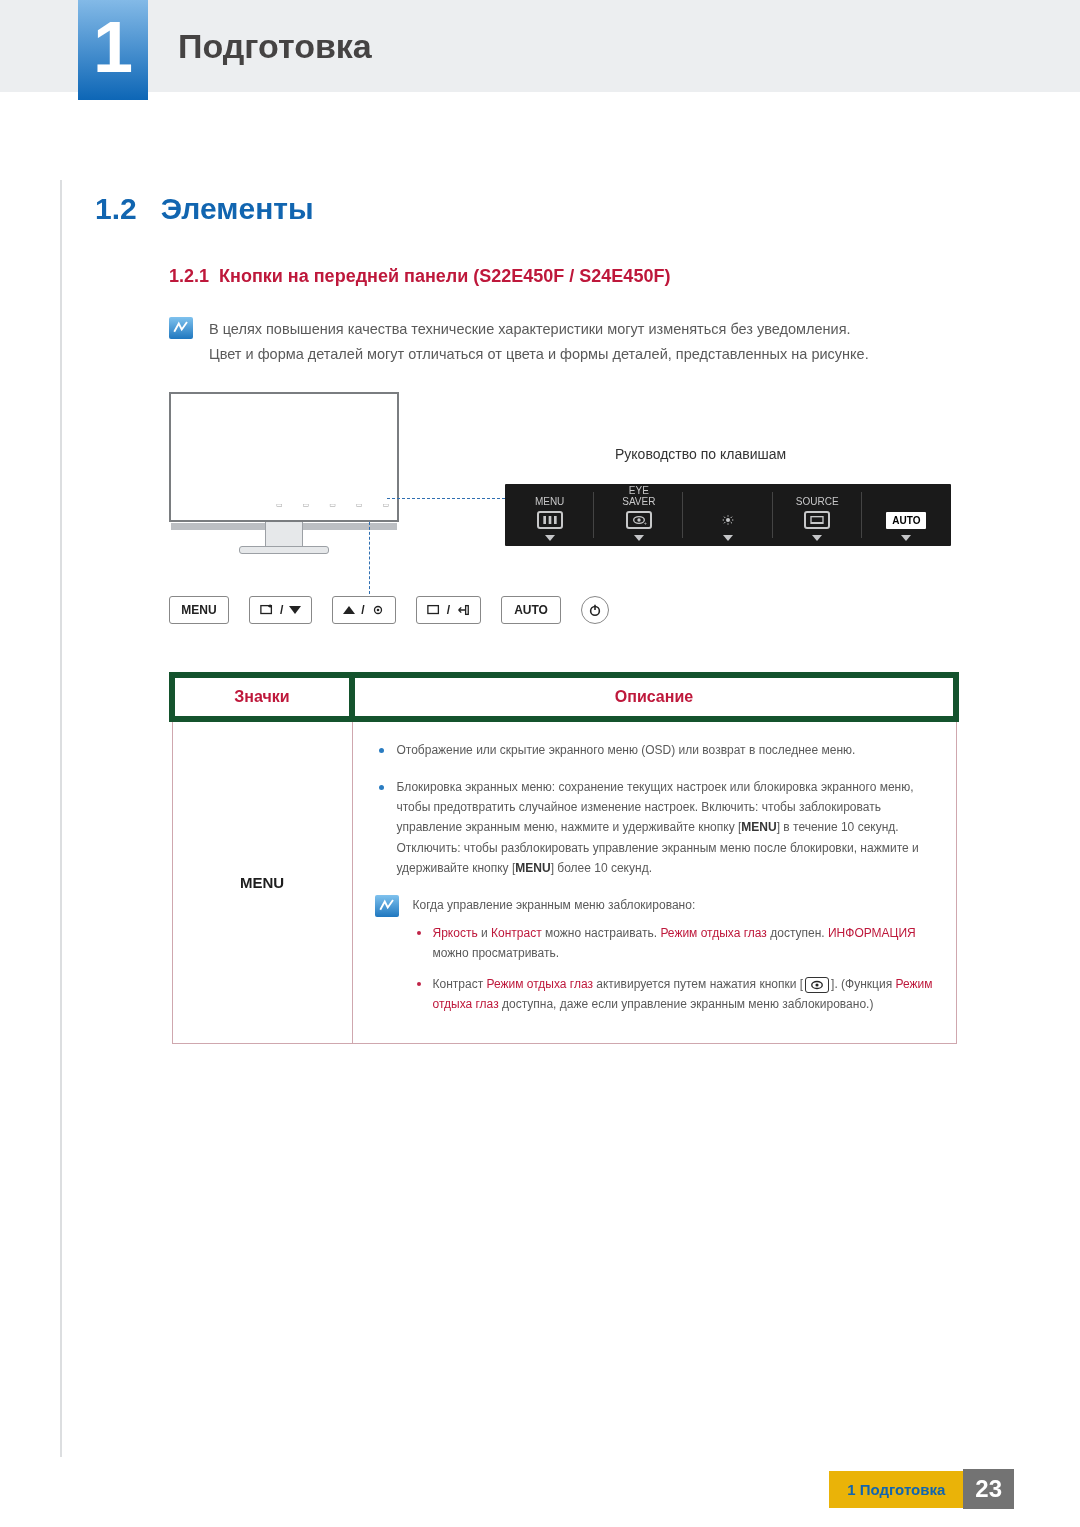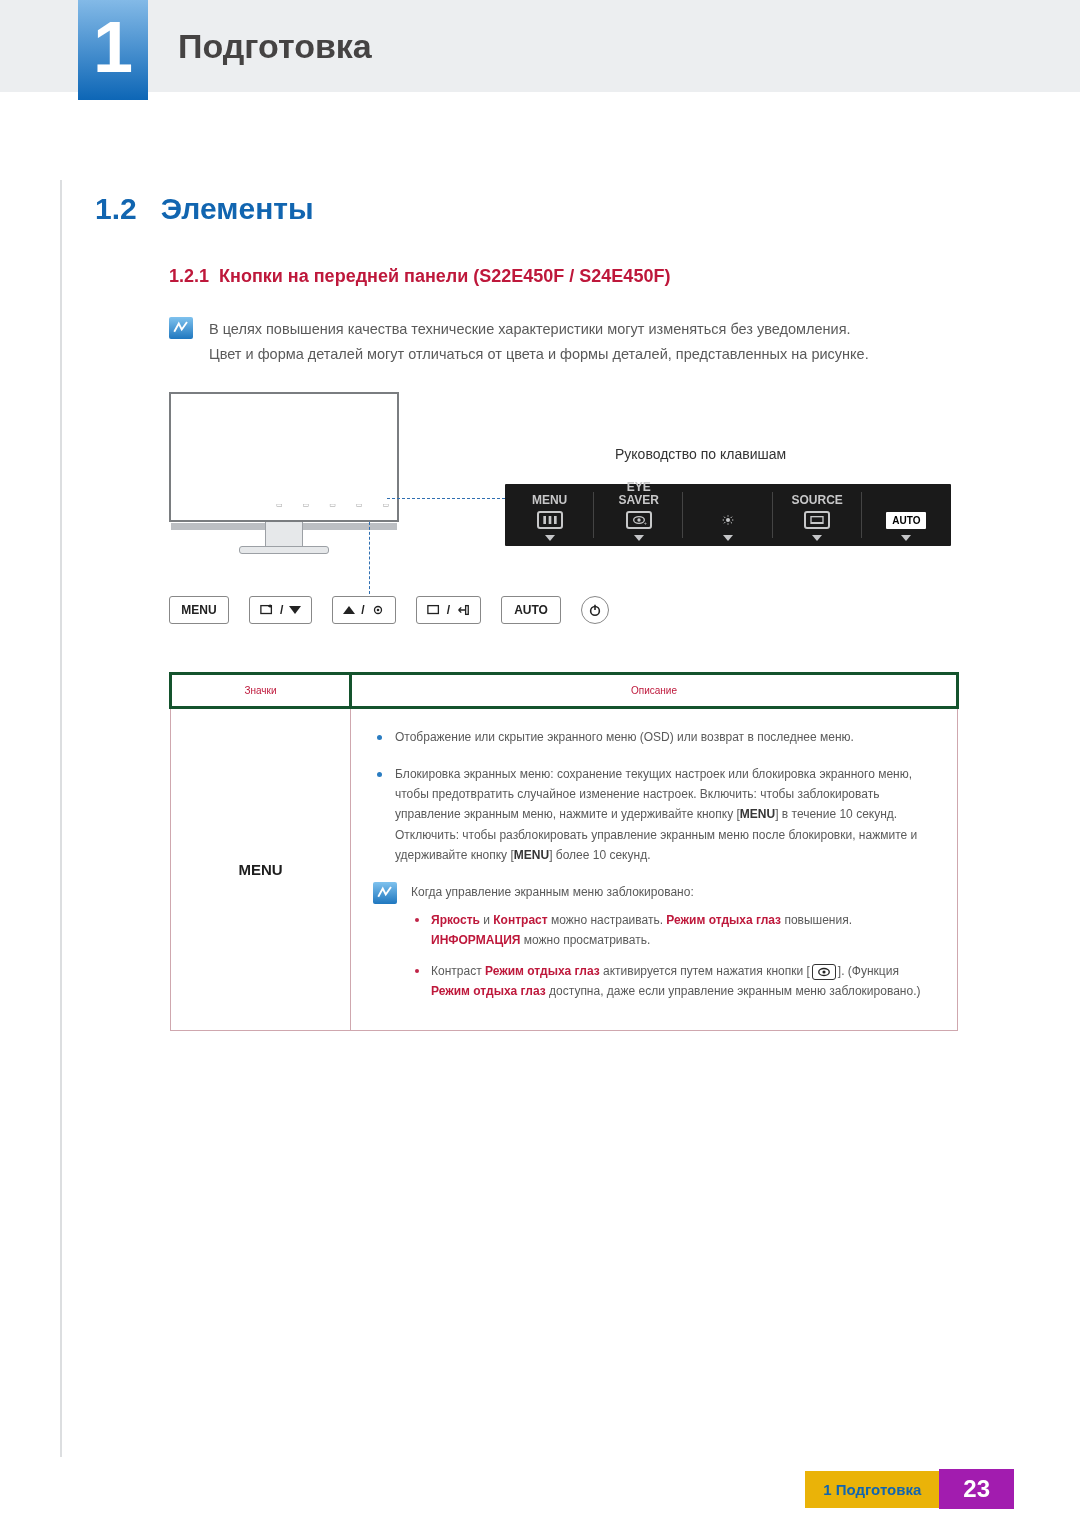--- a/index.html
+++ b/index.html
@@ -171,21 +171,21 @@
     position:relative;
     display:flex;
     flex-direction:column;
     align-items:center;
     justify-content:flex-start;
     padding-top:2px;
   }
   .key-cell:not(:last-child)::after {
     content:""; position:absolute; right:0; top:8px; bottom:8px; width:1px; background:#444;
   }
-  .key-top-label { color:#c8c8c9; font-size:12px; line-height:1.1; text-align:center; height:22px; display:flex; align-items:flex-end; justify-content:center; padding-bottom:1px;font-weight:bold; }
+  .key-top-label { color:#c8c8c9; font-size:10px; line-height:1.1; text-align:center; height:22px; display:flex; align-items:flex-end; justify-content:center; padding-bottom:1px; }
   .key-icon-row { height:24px; display:flex; align-items:center; justify-content:center; gap:2px; }
   .key-icon {
     width:26px; height:18px;
     border:2px solid #c7c8c9;
     border-radius:3px;
     display:flex; align-items:center; justify-content:center;
   }
   .key-icon svg { width:16px; height:12px; }
   .auto-chip {
     background:#fff; color:#000;
@@ -240,22 +240,22 @@
   }
 
   .desc-table {
     margin-left:74px;
     width: 790px;
     border-collapse:collapse;
     border:1px solid #cfa7ae;
   }
   .desc-table th {
     background:#fff;
-    font-size:10px; color:#be183b; font-weight:normal;
-    border:3px solid #14532d;
+    font-size:16px; color:#be183b; font-weight:bold;
+    border:6px solid #14532d;
     padding:10px 8px;
     text-align:center;
   }
   .desc-table th.icons-col { width:180px; }
   .desc-table td {
     border:1px solid #cfa7ae;
     font-size:12px;
     line-height:1.7;
     color:#5a5a5a;
     padding: 18px 22px;
@@ -268,21 +268,21 @@
     content:""; position:absolute; left:4px; top:8px;
     width:5px; height:5px; background:#2a7cc1; border-radius:50%;
   }
   .sub-bullets { list-style:none; padding:0; margin:8px 0 0 0; }
   .sub-bullets > li { position:relative; padding-left:20px; margin-bottom:10px; }
   .sub-bullets > li::before {
     content:""; position:absolute; left:4px; top:8px;
     width:4px; height:4px; background:#c02447; border-radius:50%;
   }
   .bold { font-weight:bold; color:#363636; }
-  .redlink { color:#be183b; font-weight:bold; }
+  .redlink { color:#be183b; font-weight:normal; }
   .inline-note-row {
     display:flex; gap:14px; align-items:flex-start;
     margin-top:4px;
   }
   .inline-note-row .note-icon { flex-shrink:0; }
   .inline-note-content { flex:1; }
 
   .small-inline-icon {
     display:inline-flex;
     vertical-align:middle;
@@ -302,25 +302,25 @@
     gap:0;
   }
   .footer-label {
     background:#eab308;
     color:#1165b0;
     font-weight:bold;
     font-size:15px;
     padding:10px 18px;
   }
   .footer-page {
-    background:#a21caf;
+    background:#737373;
     color:#fff;
     font-weight:bold;
     font-size:24px;
-    padding:6px 24px;
+    padding:6px 12px;
   }
   .left-rule {
     position:absolute;
     left:60px; top:180px; bottom:70px;
     width:2px;
     background:#dcdee0;
   }
 </style>
 </head>
 <body>
@@ -512,21 +512,21 @@
             <div class="inline-note-row">
               <div class="note-icon">
                 <svg viewBox="0 0 24 24" fill="none" stroke="#fff" stroke-width="2.5">
                     <path d="M3 17 L9 6 L13 14 L20 4"></path>
                   </svg>
               </div>
               <div class="inline-note-content">
                 <div>Когда управление экранным меню заблокировано:</div>
                 <ul class="sub-bullets">
                   <li>
-                    <span class="redlink">Яркость</span><span> и </span><span class="redlink">Контраст</span><span> можно настраивать. </span><span class="redlink">Режим отдыха глаз</span><span> повышения. </span><span class="redlink">ИНФОРМАЦИЯ</span><span> можно просматривать.</span>
+                    <span class="redlink">Яркость</span><span> и </span><span class="redlink">Контраст</span><span> можно настраивать. </span><span class="redlink">Режим отдыха глаз</span><span> доступен. </span><span class="redlink">ИНФОРМАЦИЯ</span><span> можно просматривать.</span>
                   </li>
                   <li>
                     <span>Контраст </span><span class="redlink">Режим отдыха глаз</span><span> активируется путем нажатия кнопки [</span><span class="small-inline-icon">
                         <svg viewBox="0 0 16 12">
                           <ellipse cx="8" cy="6" rx="6" ry="4" fill="none" stroke="#222" stroke-width="1.5"></ellipse>
                           <circle cx="8" cy="6" r="1.8" fill="#222"></circle>
                         </svg>
                       </span><span>]. (Функция </span><span class="redlink">Режим отдыха глаз</span><span> доступна, даже если управление экранным меню заблокировано.)</span>
                   </li>
                 </ul>

